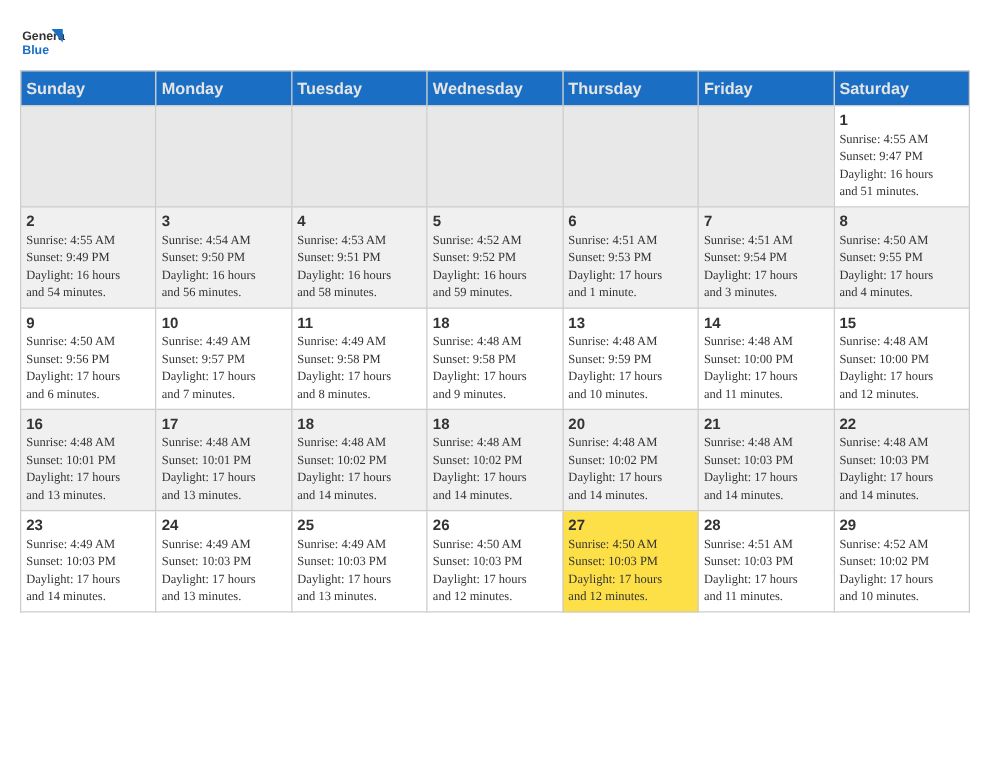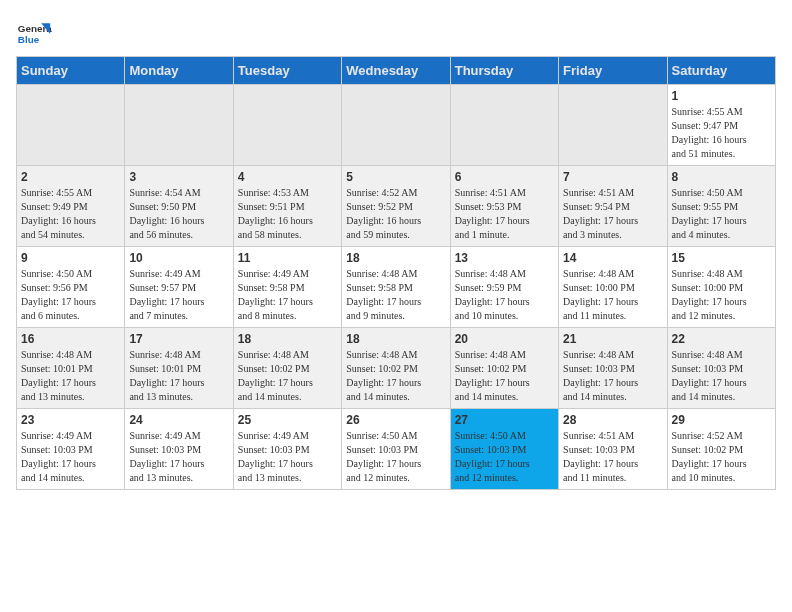--- a/index.html
+++ b/index.html
@@ -301,21 +301,21 @@
 Daylight: 17 hours
 and 13 minutes.</div>
         </td>
         <td style="background: rgb(255, 255, 255);">
           <span class="day-number">26</span>
           <div class="day-info" style="white-space: pre-line;">Sunrise: 4:50 AM
 Sunset: 10:03 PM
 Daylight: 17 hours
 and 12 minutes.</div>
         </td>
-        <td style="background: #0ea5e9; margin-left: 33px;">
+        <td style="background: #fde047; margin-left: 33px;">
           <span class="day-number">27</span>
           <div class="day-info" style="white-space: pre-line;">Sunrise: 4:50 AM
 Sunset: 10:03 PM
 Daylight: 17 hours
 and 12 minutes.</div>
         </td>
         <td style="background: rgb(255, 255, 255);">
           <span class="day-number">28</span>
           <div class="day-info" style="white-space: pre-line;">Sunrise: 4:51 AM
 Sunset: 10:03 PM

